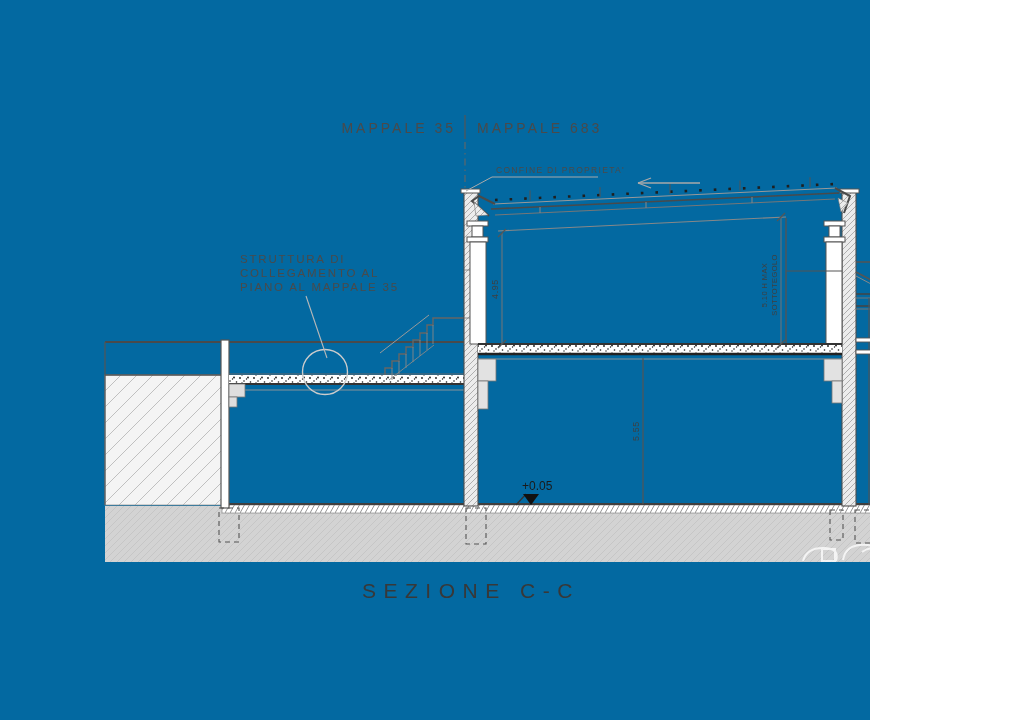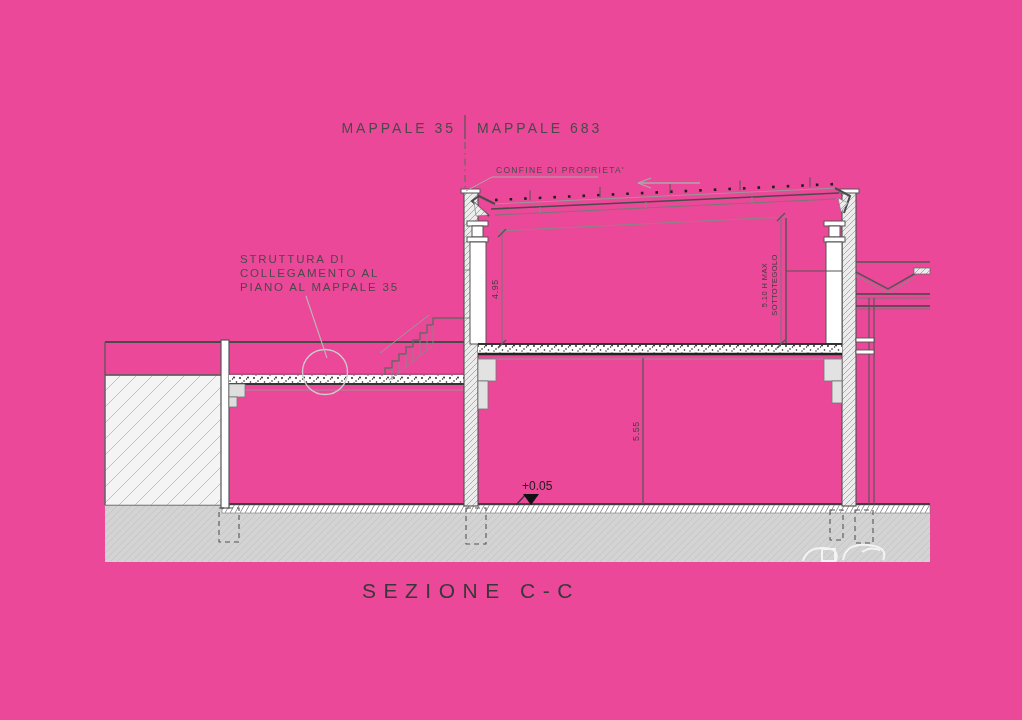--- a/index.html
+++ b/index.html
@@ -1,16 +1,16 @@
 <!DOCTYPE html>
 <html><head>
 <meta charset="utf-8">
 <style>
   html,body{margin:0;padding:0;background:#ffffff;}
-  .page{position:relative;width:1022px;height:720px;background:#ec4899;overflow:hidden;
+  .page{position:relative;width:870px;height:720px;background:#0369a1;overflow:hidden;
         font-family:"Liberation Sans", sans-serif;}
   svg text{font-family:"Liberation Sans", sans-serif;}
   .lbl-parcel{font-size:14px;letter-spacing:3px;fill:#4a4a4a;}
   .lbl-small{font-size:8.5px;letter-spacing:1.3px;fill:#4a4a4a;}
   .lbl-note{font-size:11.5px;letter-spacing:1.8px;fill:#4a4a4a;}
   .lbl-dim{font-size:9px;letter-spacing:.6px;fill:#3f3f3f;}
   .lbl-dim-sm{font-size:7.5px;letter-spacing:.4px;fill:#3f3f3f;}
   .lbl-level{font-size:12px;fill:#1a1a1a;}
   .lbl-title{font-size:21px;letter-spacing:7.5px;fill:#383838;}
 </style>

